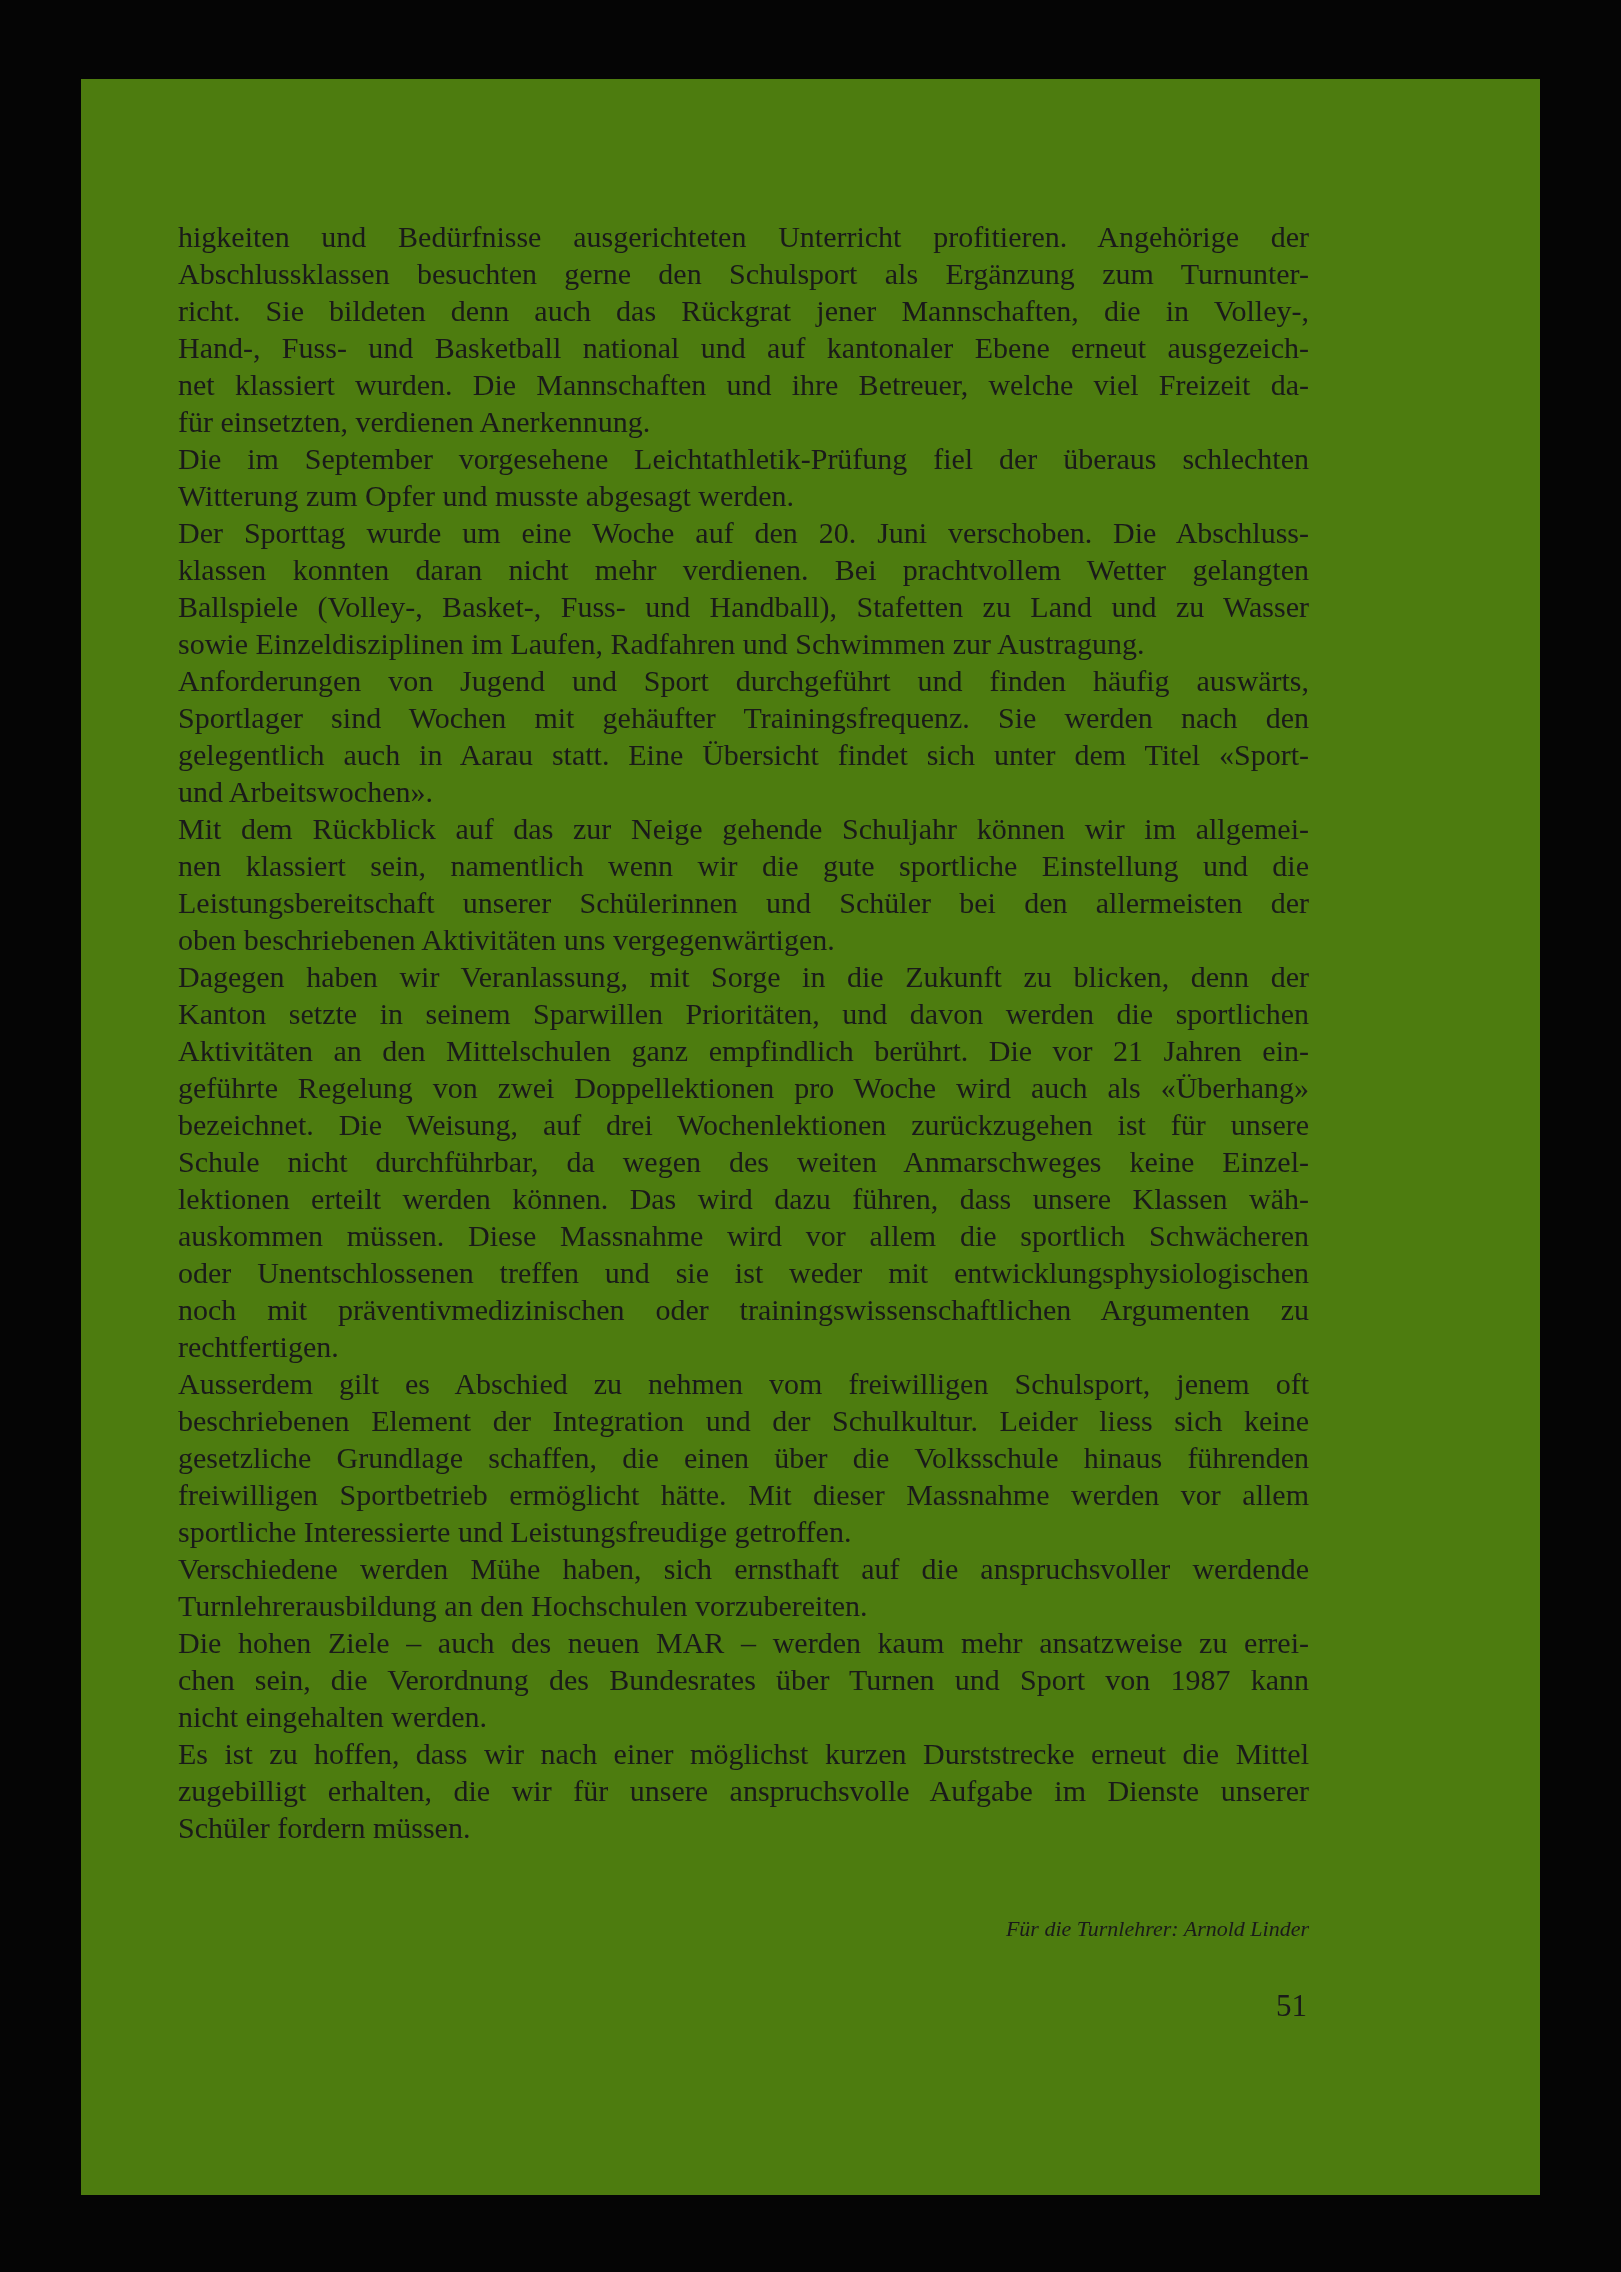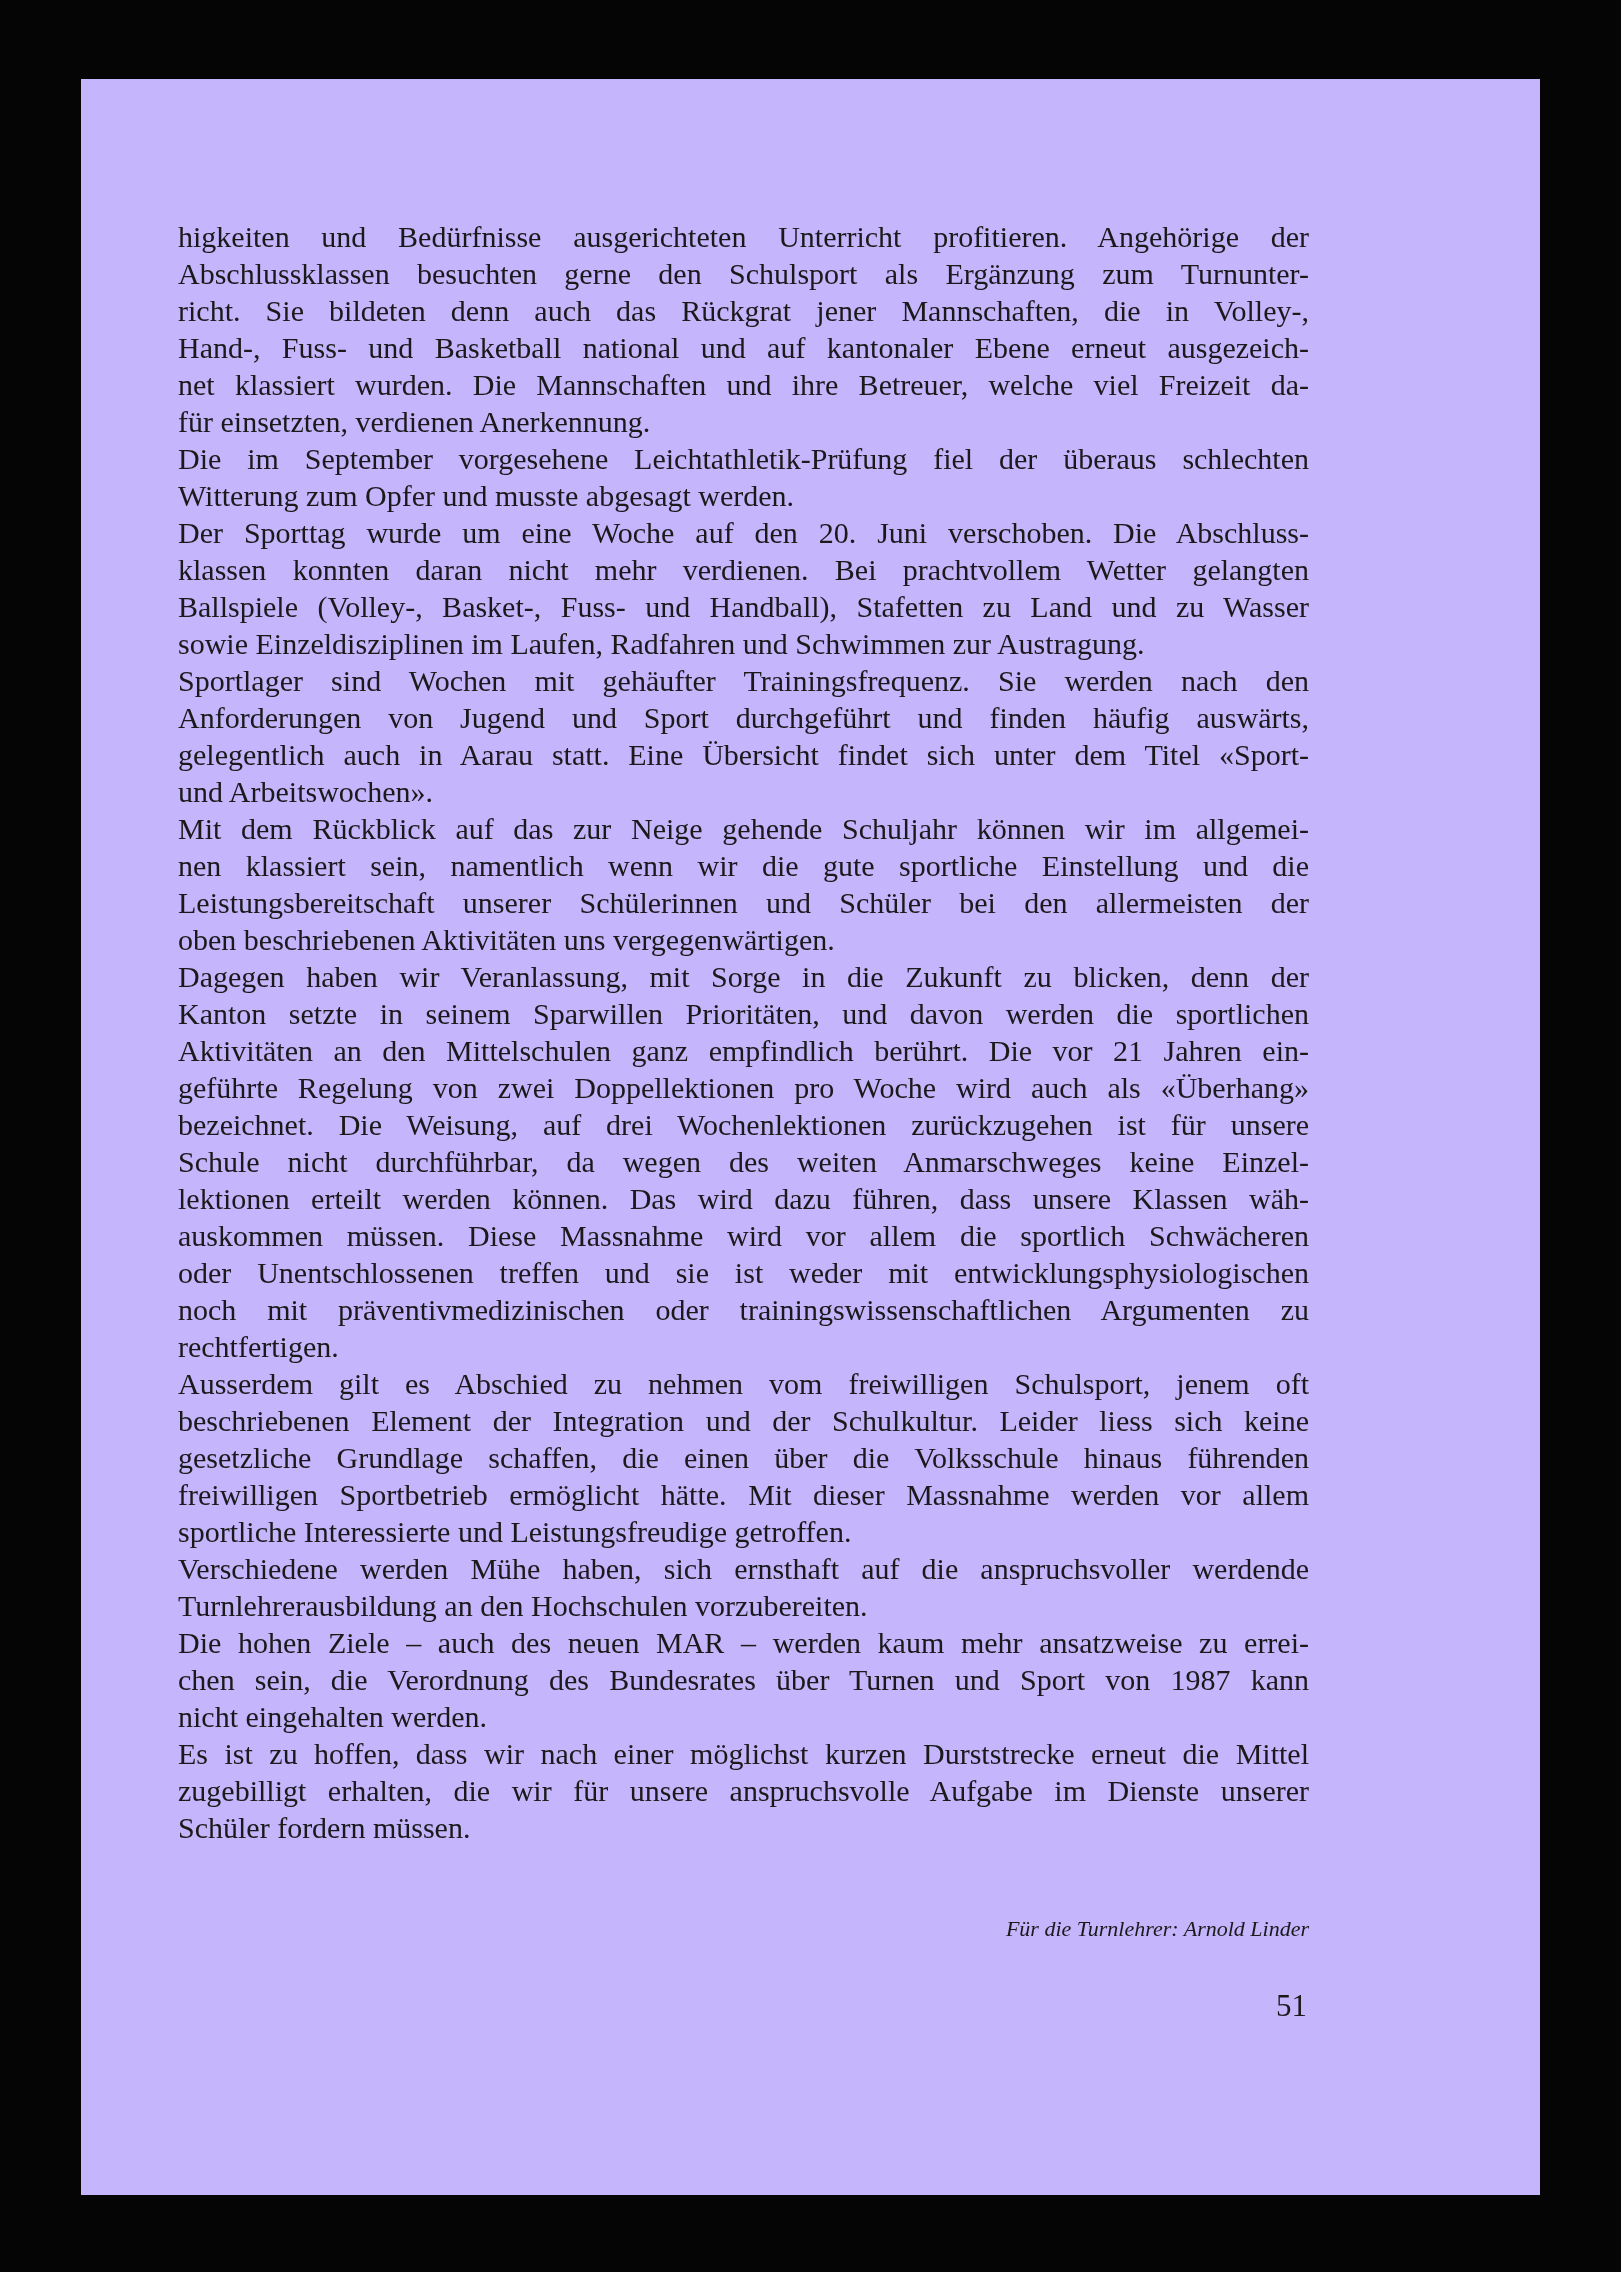--- a/index.html
+++ b/index.html
@@ -6,21 +6,21 @@
   body {
     width: 1622px; height: 2273px;
     background: #050505;
     position: relative;
     overflow: hidden;
   }
   .page {
     position: absolute;
     left: 81px; top: 79px;
     width: 1459px; height: 2116px;
-    background: #c4b5fd;
+    background: #4d7c0f;
   }
   .text-block {
     position: absolute;
     left: 97px; top: 139px;
     width: 1131px;
     font-family: "Liberation Serif", "DejaVu Serif", serif;
     font-size: 30px;
     line-height: 37px;
     color: #1a1a1a;
   }
@@ -71,22 +71,22 @@
         <span class="line">Die im September vorgesehene Leichtathletik-Prüfung fiel der überaus schlechten</span>
         <span class="line last">Witterung zum Opfer und musste abgesagt werden.</span>
       </div>
       <div class="paragraph">
         <span class="line">Der Sporttag wurde um eine Woche auf den 20. Juni verschoben. Die Abschluss-</span>
         <span class="line">klassen konnten daran nicht mehr verdienen. Bei prachtvollem Wetter gelangten</span>
         <span class="line">Ballspiele (Volley-, Basket-, Fuss- und Handball), Stafetten zu Land und zu Wasser</span>
         <span class="line last">sowie Einzeldisziplinen im Laufen, Radfahren und Schwimmen zur Austragung.</span>
       </div>
       <div class="paragraph">
+        <span class="line">Anforderungen von Jugend und Sport durchgeführt und finden häufig auswärts,</span>
         <span class="line">Sportlager sind Wochen mit gehäufter Trainingsfrequenz. Sie werden nach den</span>
-        <span class="line">Anforderungen von Jugend und Sport durchgeführt und finden häufig auswärts,</span>
         <span class="line">gelegentlich auch in Aarau statt. Eine Übersicht findet sich unter dem Titel «Sport-</span>
         <span class="line last">und Arbeitswochen».</span>
       </div>
       <div class="paragraph">
         <span class="line">Mit dem Rückblick auf das zur Neige gehende Schuljahr können wir im allgemei-</span>
         <span class="line">nen klassiert sein, namentlich wenn wir die gute sportliche Einstellung und die</span>
         <span class="line">Leistungsbereitschaft unserer Schülerinnen und Schüler bei den allermeisten der</span>
         <span class="line last">oben beschriebenen Aktivitäten uns vergegenwärtigen.</span>
       </div>
       <div class="paragraph">

